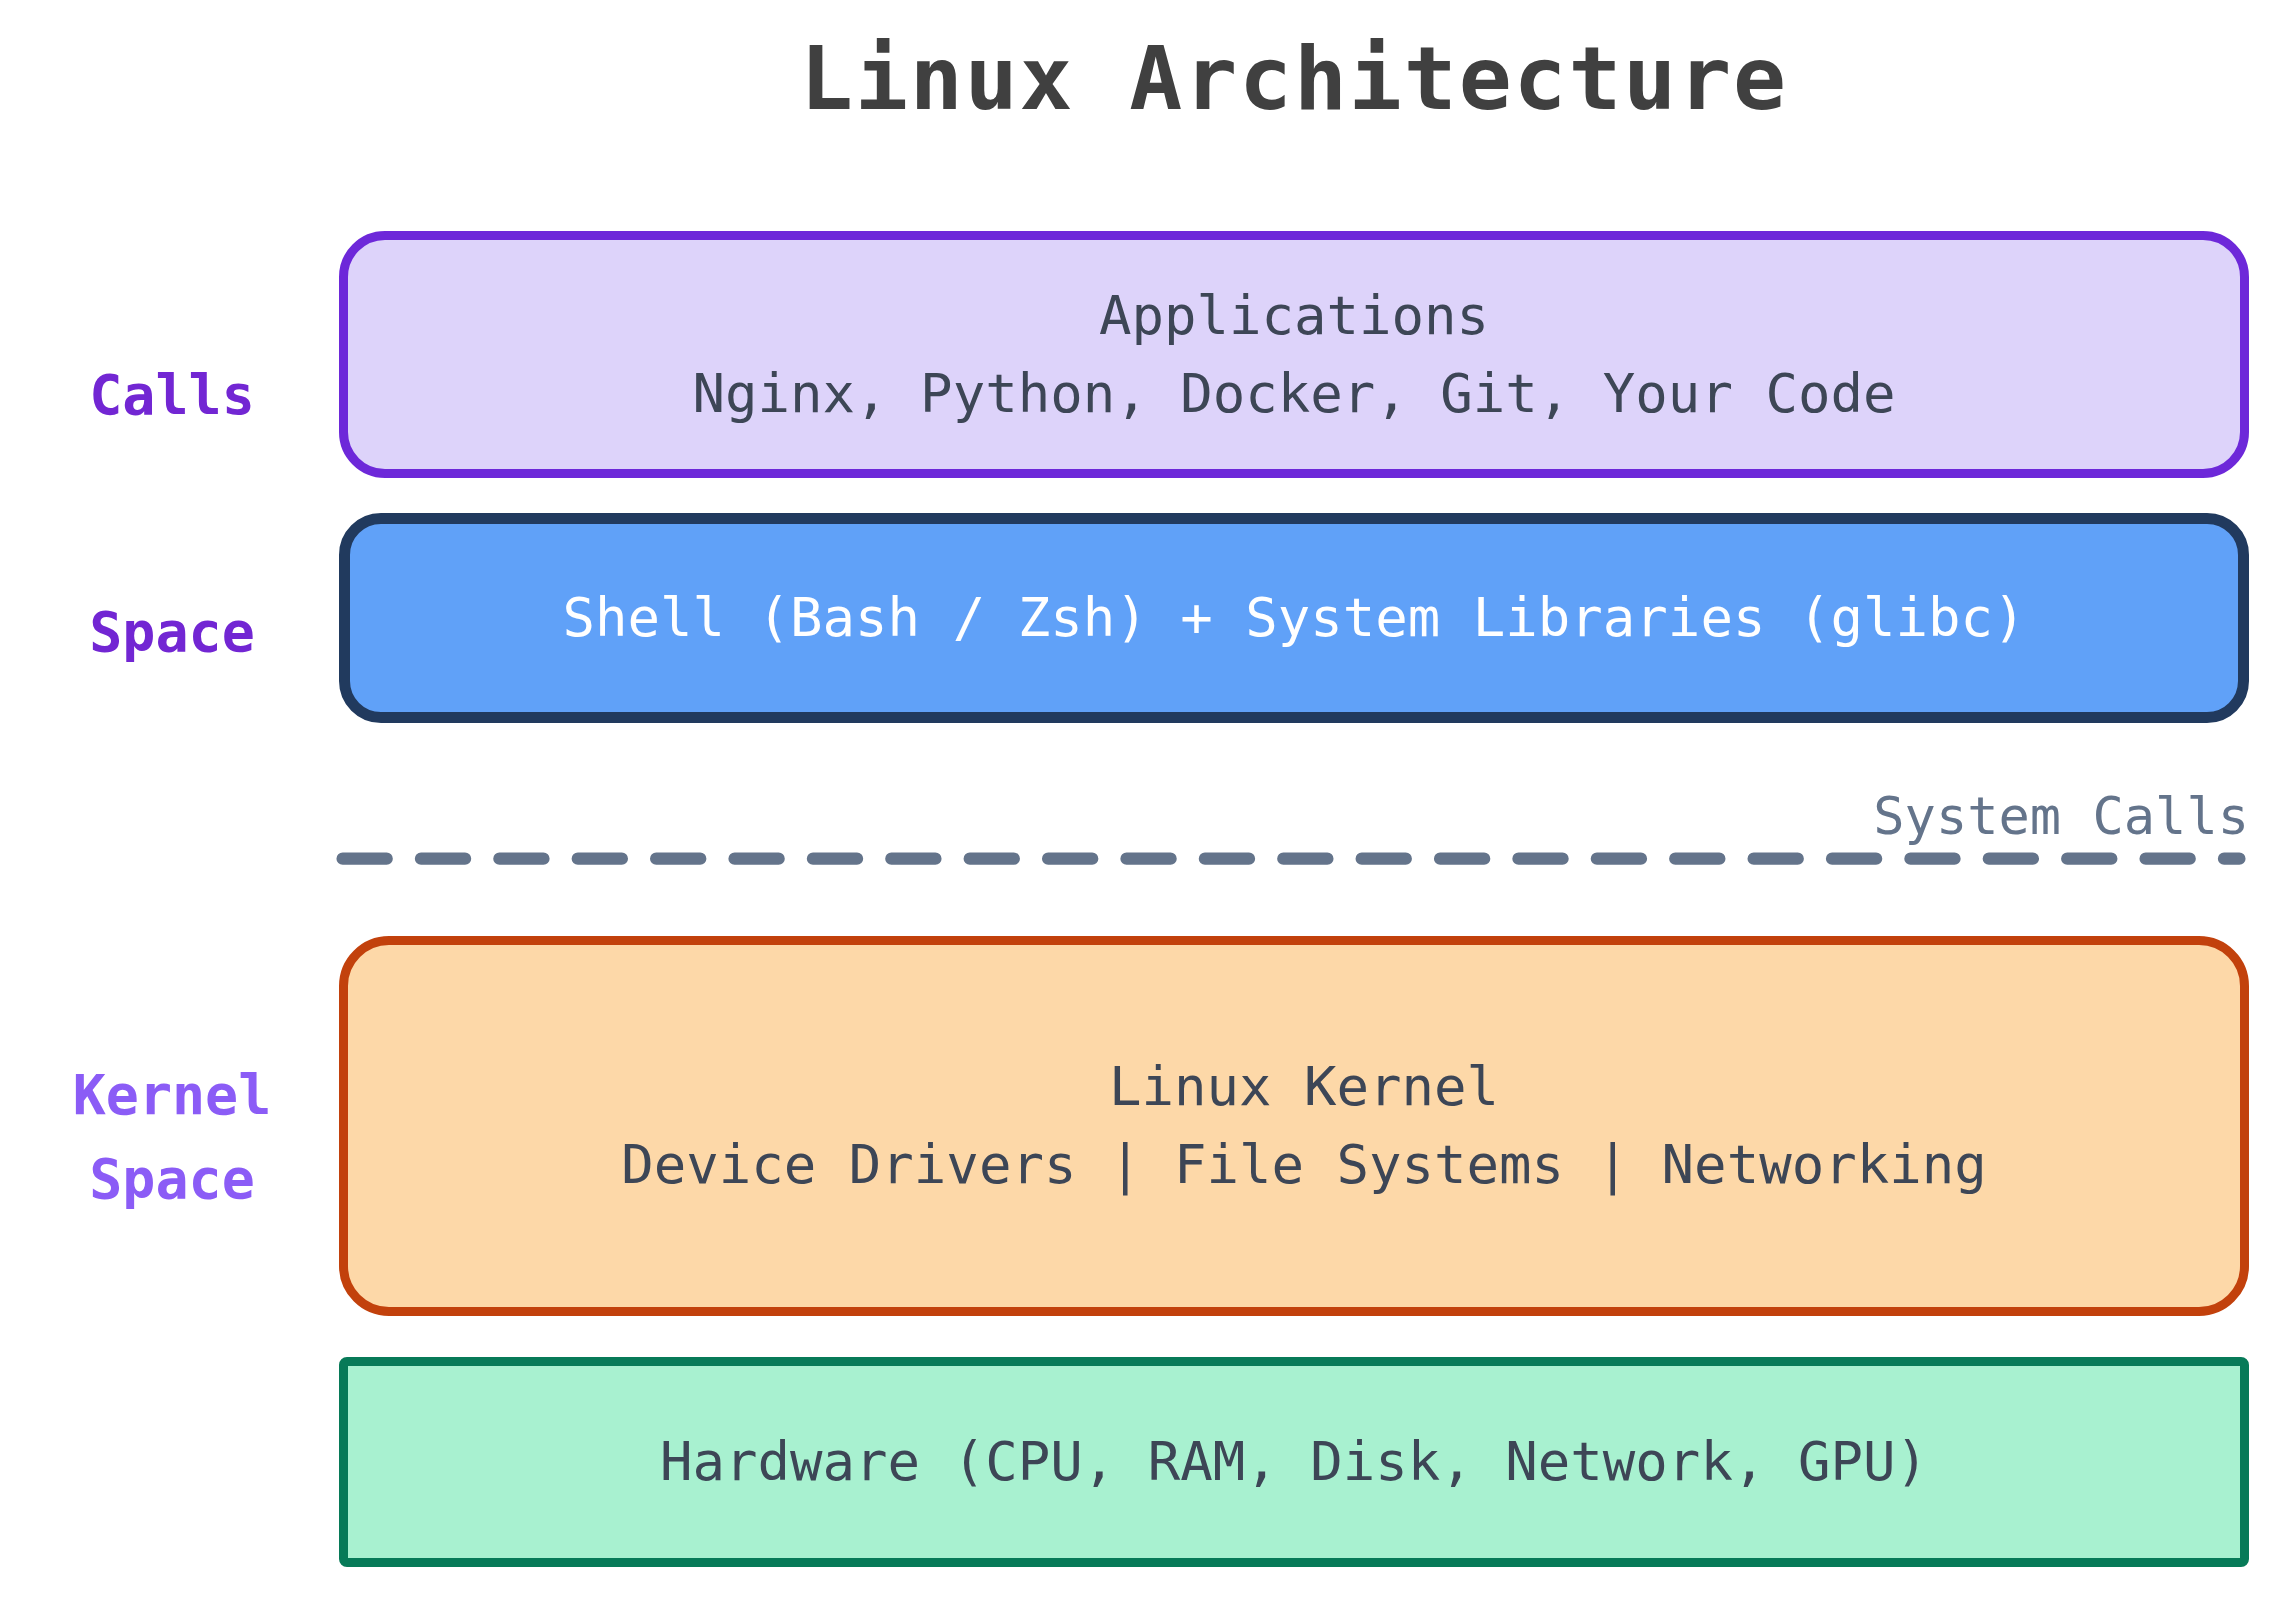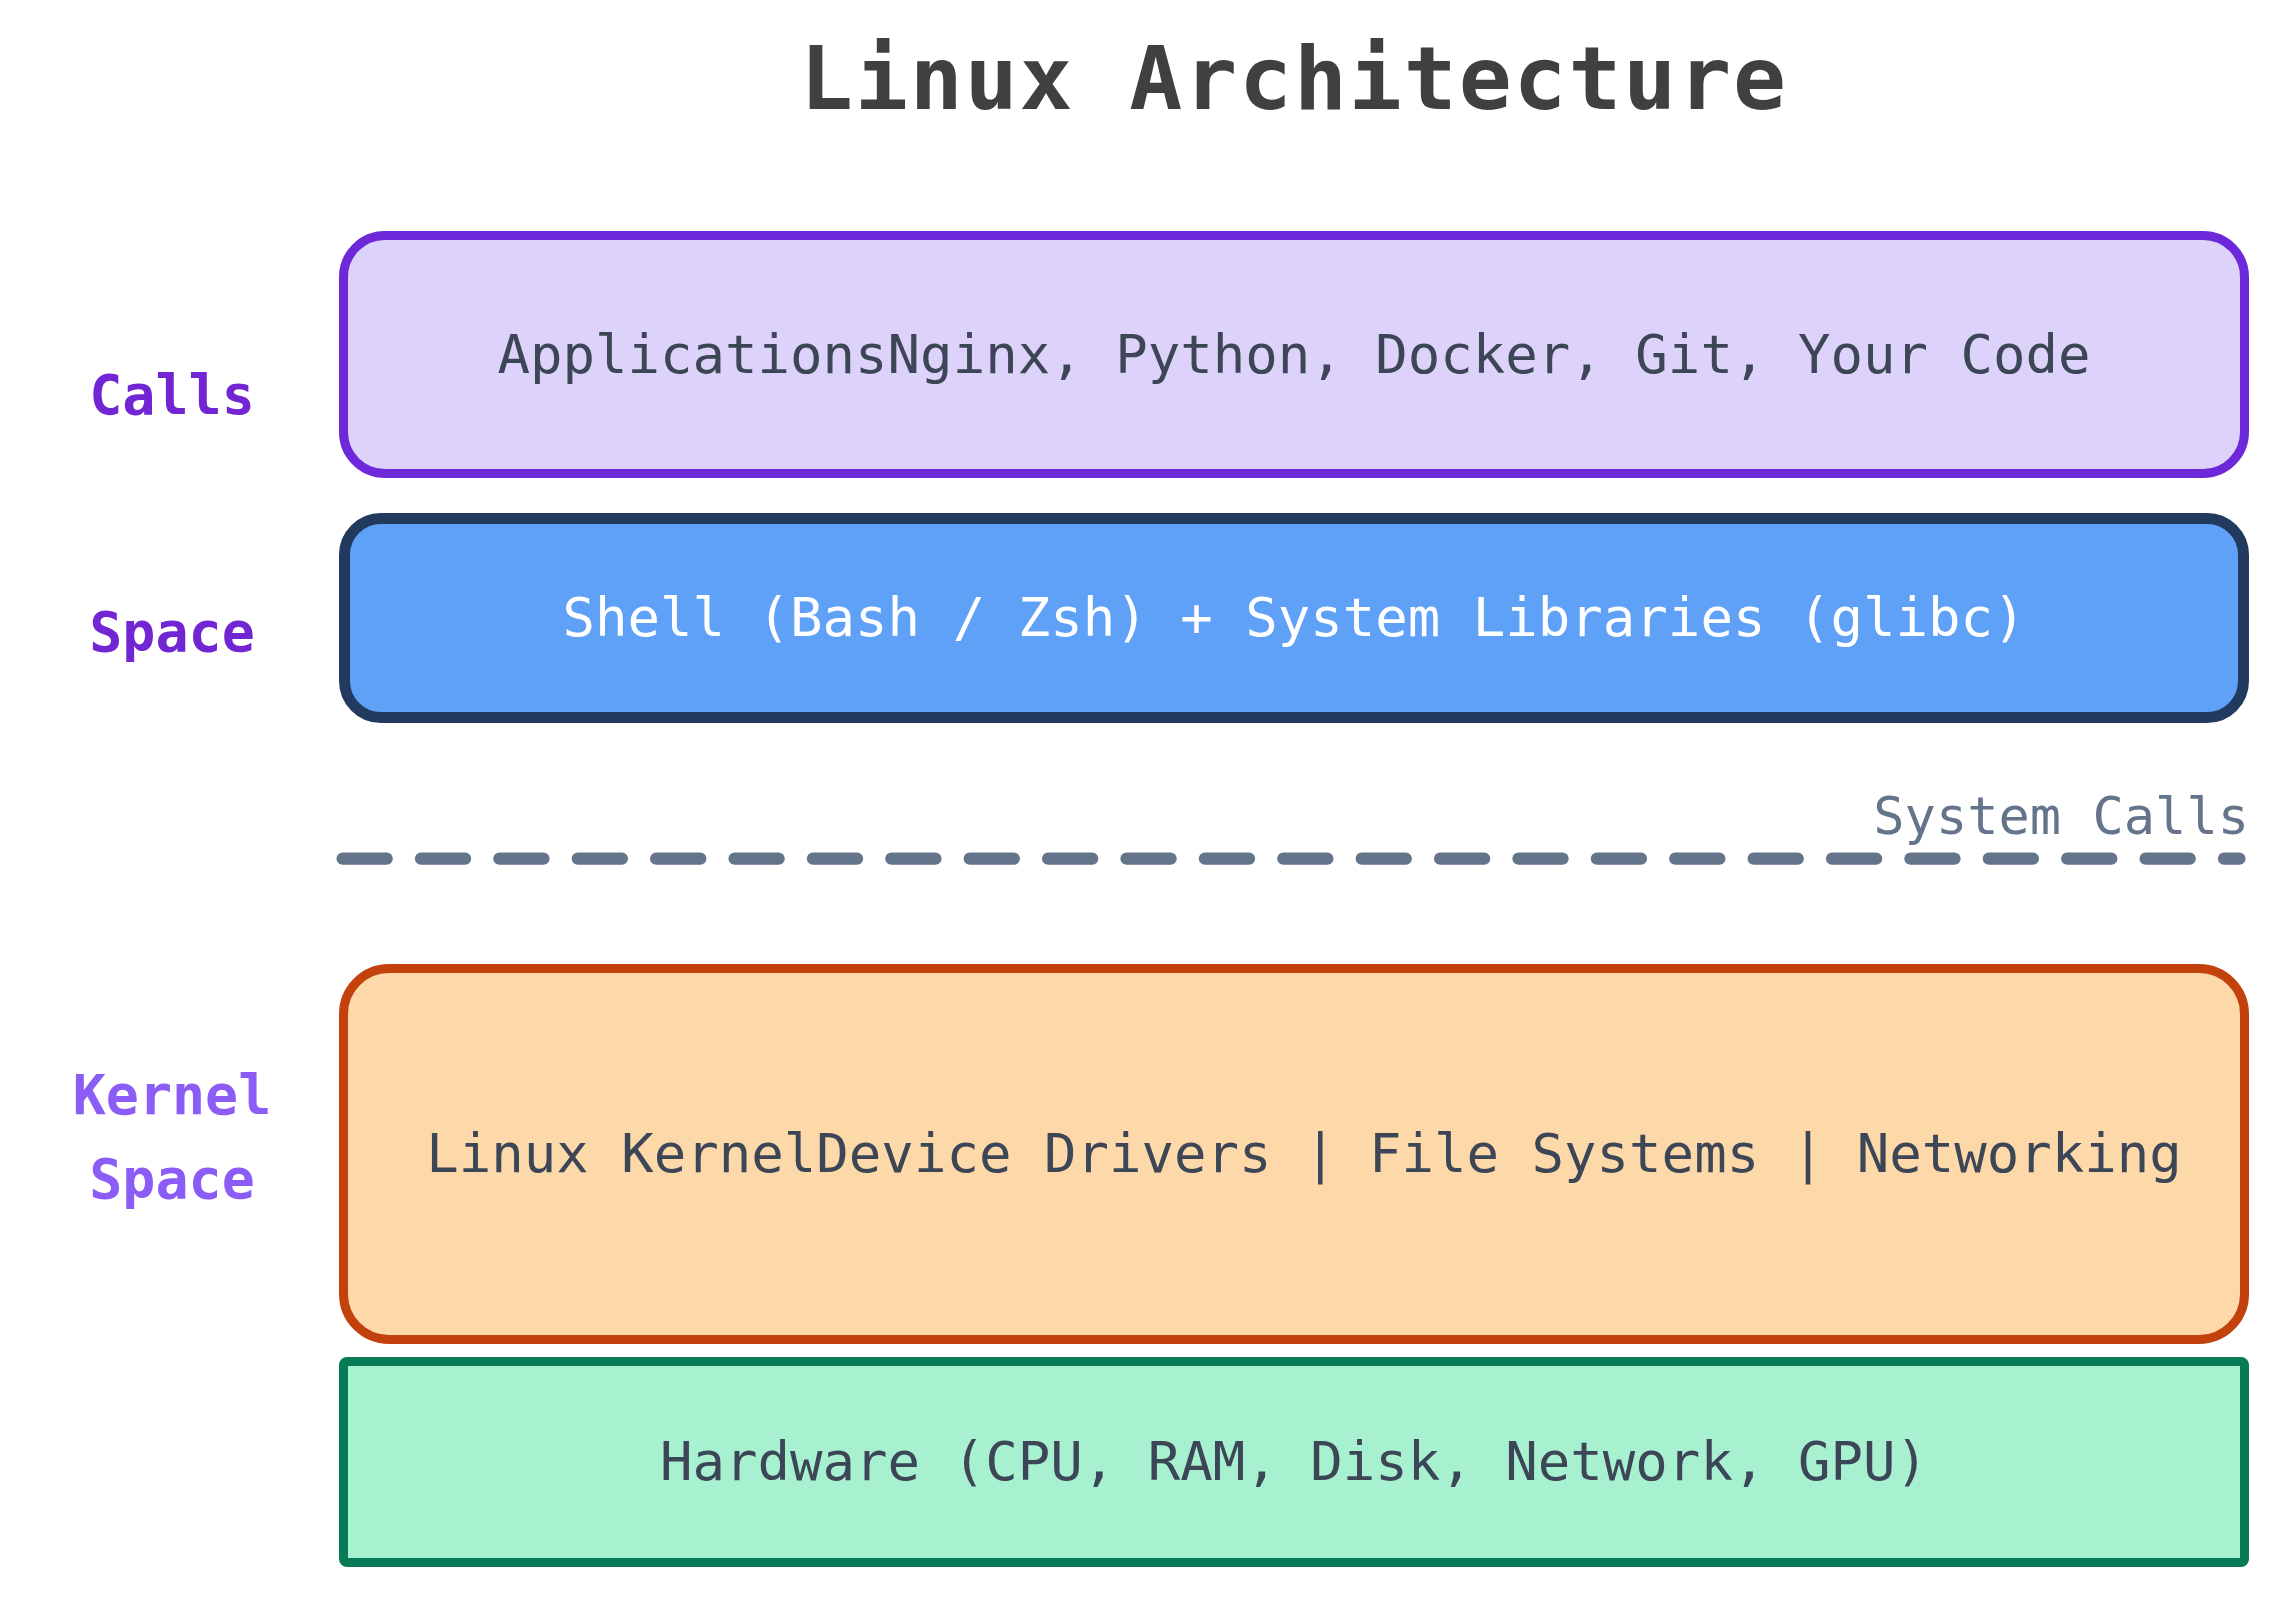--- a/index.html
+++ b/index.html
@@ -47,21 +47,21 @@
     top: 1053px;
     line-height: 84px;
     color: #8b5cf6;
   }
   .layer {
     position: absolute;
     left: 339px;
     width: 1910px;
     box-sizing: border-box;
     display: flex;
-    flex-direction: row;
+    flex-direction: column;
     align-items: center;
     justify-content: center;
     text-align: center;
     font-size: 54px;
     line-height: 78px;
     color: #3d4656;
   }
   .layer--applications {
     top: 231px;
     height: 247px;
@@ -71,21 +71,21 @@
   }
   .layer--shell {
     top: 513px;
     height: 210px;
     background: #60a1f8;
     border: 11.5px solid #213a5e;
     border-radius: 42px;
     color: #ffffff;
   }
   .layer--kernel {
-    top: 964px;
+    top: 936px;
     height: 380px;
     background: #fdd8a8;
     border: 9.6px solid #c2410c;
     border-radius: 50px;
     padding-left: 20px;
   }
   .layer--hardware {
     top: 1357px;
     height: 210px;
     background: #a8f1d0;

